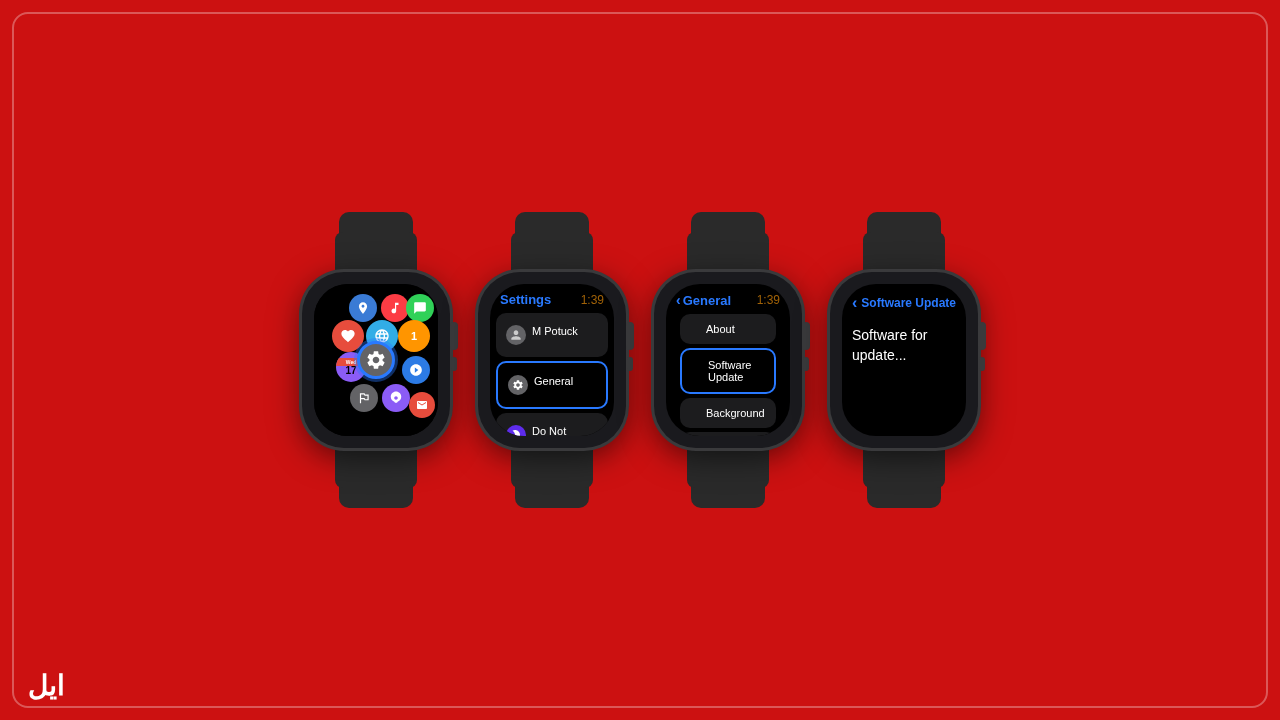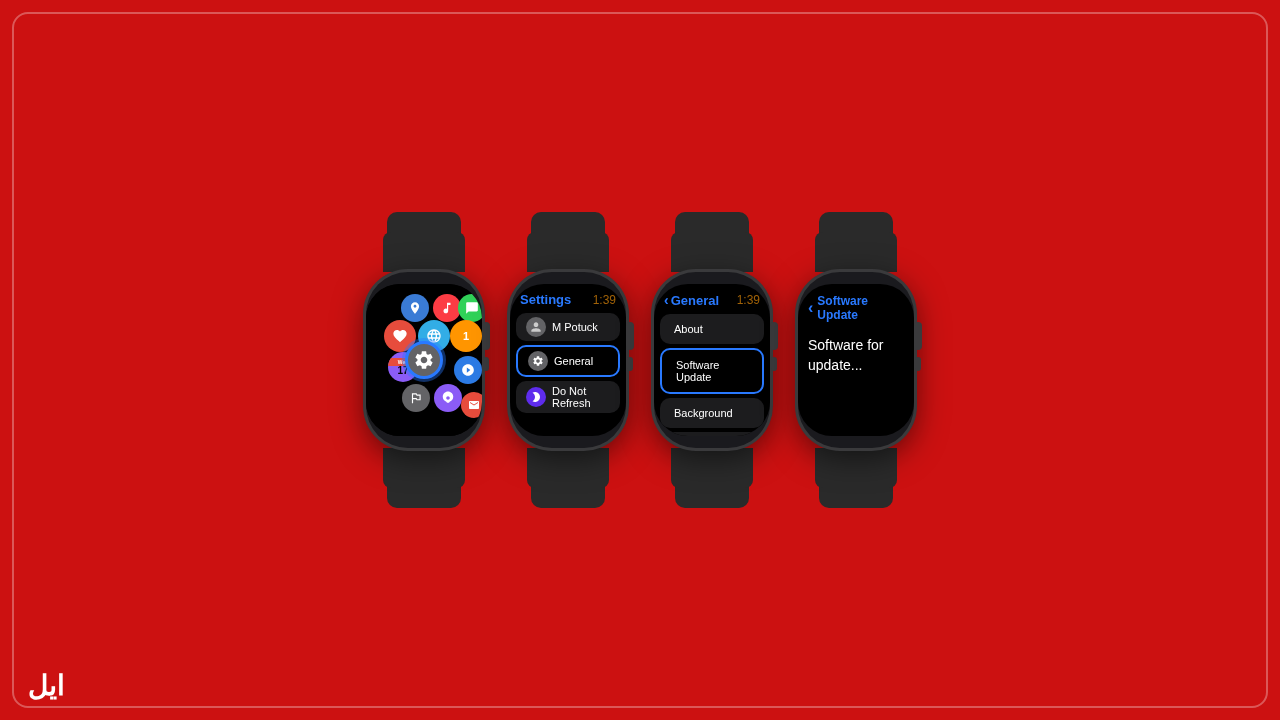--- a/index.html
+++ b/index.html
@@ -44,21 +44,21 @@
       position: relative;
     }
     .watch-band-top::before {
       content: '';
       position: absolute;
       left: -4px; right: -4px; bottom: 0; top: 20px;
       background: #2a2a2a;
       border-radius: 8px 8px 0 0;
     }
     .watch-body {
-      width: 116px;
+      width: 148px;
       height: 176px;
       background: #1a1a1e;
       border-radius: 42px;
       position: relative;
       display: flex;
       align-items: center;
       justify-content: center;
       box-shadow: 0 0 0 3px #3a3a3c, 0 8px 32px rgba(0,0,0,0.6);
       z-index: 2;
     }
@@ -152,22 +152,22 @@
       font-size: 13px;
       font-weight: 600;
     }
     .watch-time {
       color: #a16207;
       font-size: 12px;
       font-weight: 500;
     }
     .menu-item {
       display: flex;
-      align-items: center;
-      padding: 4px 10px;
+      align-items: flex-start;
+      padding: 12px 10px;
       margin: 2px 6px;
       border-radius: 10px;
       background: #1c1c1e;
       gap: 6px;
     }
     .menu-item.selected {
       background: transparent;
       border: 2px solid #2979ff;
     }
     .menu-item-text {
@@ -190,22 +190,22 @@
     
     .general-screen {
       width: 100%;
       height: 100%;
       background: #000;
       display: flex;
       flex-direction: column;
     }
     .general-menu-item {
       display: flex;
-      padding: 9px 14px;
-      margin: 2px 6px;
+      padding: 9px 26px;
+      margin: 2px 14px;
       border-radius: 10px;
       background: #1c1c1e;
     }
     .general-menu-item.selected {
       background: transparent;
       border: 2px solid #2979ff;
     }
     .general-menu-text {
       color: white;
       font-size: 11px;

